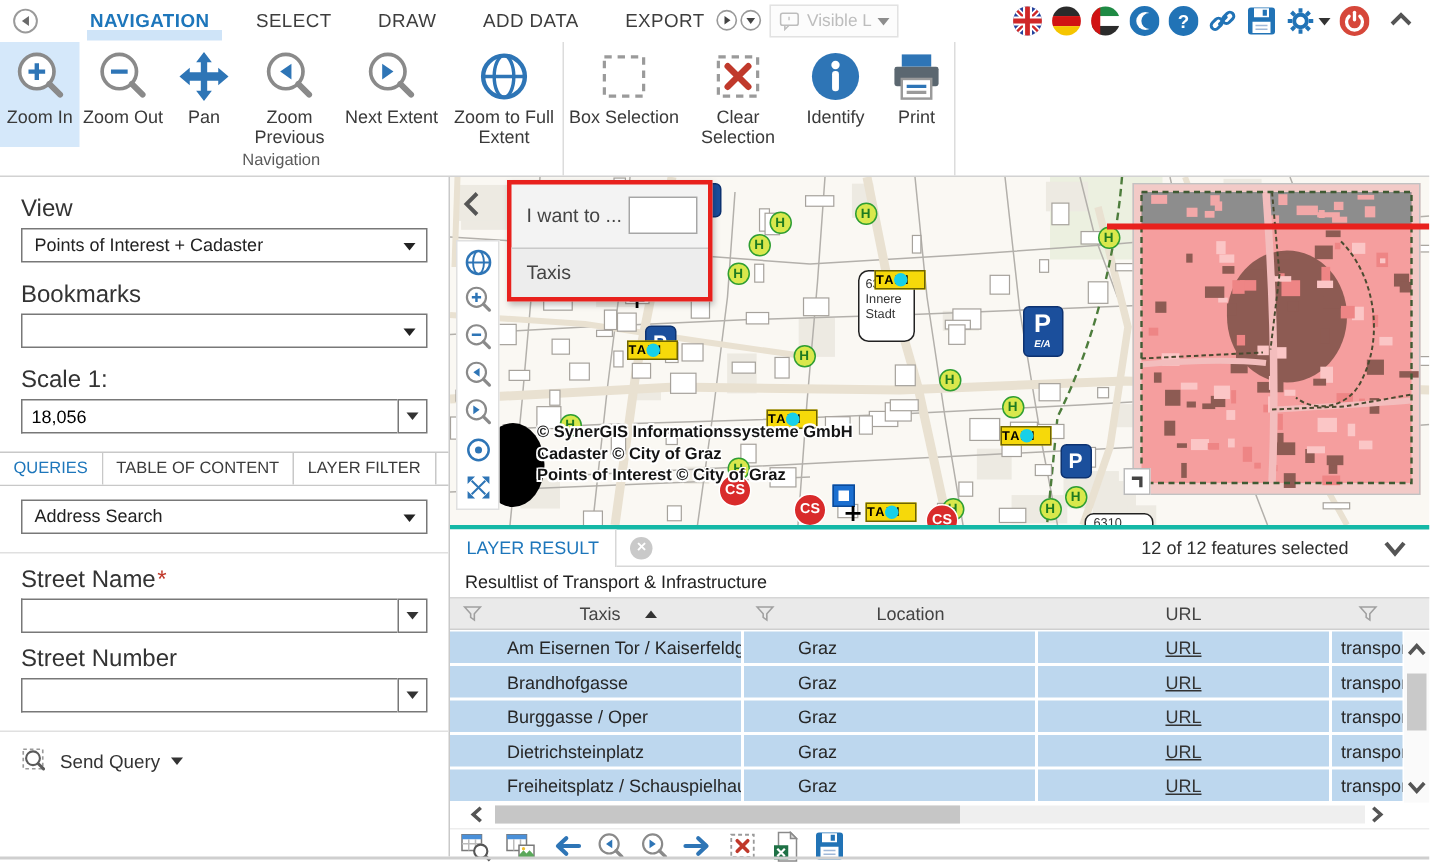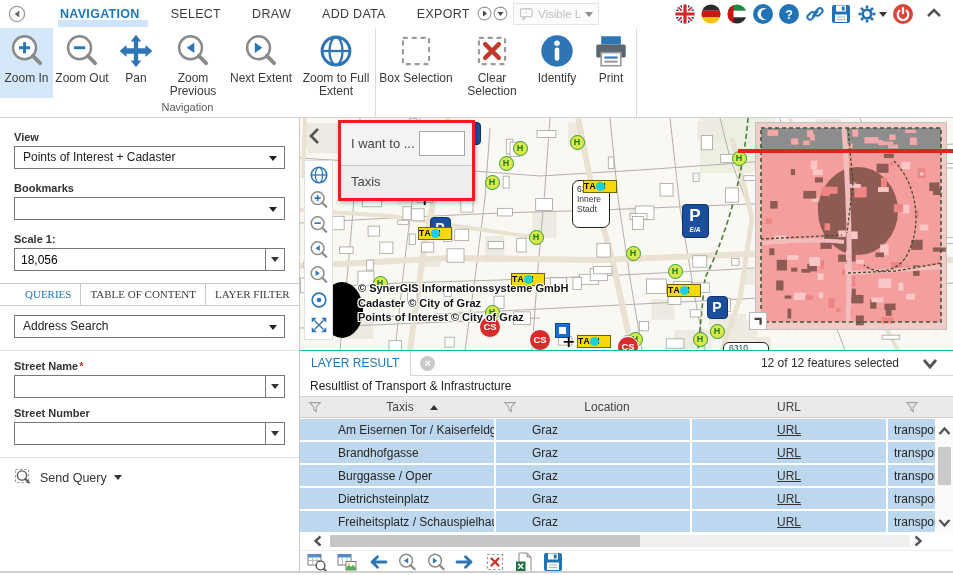--- a/index.html
+++ b/index.html
@@ -27,28 +27,28 @@
   .rgroup { display:flex; flex-direction:column; border-right:1px solid #dcdcdc; }
   .rbtns { display:flex; flex:1; }
   .rbtn { display:flex; flex-direction:column; align-items:center; padding-top:5px; cursor:default; }
   .rbtn.active { background:#d5e8fa; }
   .rbtn svg { margin-bottom:3px; }
   .rbtn span { display:block; text-align:center; font-size:12px; color:#3a3a3a; line-height:13px; }
   .glabel { font-size:11px; color:#5a5a5a; text-align:center; padding:3px 0 4px; }
 
   
   #sidebar { position:absolute; left:0; top:118px; width:300px; height:453px; background:#fff; border-right:1px solid #c9c9c9; padding:0 14px; z-index:10; }
-  .slabel { margin-top:13px; margin-bottom:3px; font-size:11px; color:#333;font-weight:bold; }
+  .slabel { margin-top:13px; margin-bottom:3px; font-size:16px; color:#333; }
   .req { color:#c0392b; margin-left:1px; }
   .sel { position:relative; height:23px; border:1px solid #787878; background:#fff; font-size:12px; line-height:21px; padding:0 22px 0 8px; color:#222; cursor:default; }
   .sel .caret { position:absolute; right:7px; top:9px; border-top-color:#222; }
   .combo { display:flex; height:23px; margin-top:2px; }
   .combo input { flex:1; border:1px solid #787878; border-right:none; font:12px "Liberation Sans",sans-serif; padding:0 6px; outline:none; }
   .combo .dbtn { width:20px; border:1px solid #787878; background:#fff; display:flex; align-items:center; justify-content:center; }
-  #tabs { display:flex; margin-top:12px; border-top:1px solid #c8c8c8; border-bottom:1px solid #c8c8c8; height:23px; margin-left:-14px; margin-right:-14px; padding-left:16px;font-family:Liberation Serif, serif; }
+  #tabs { display:flex; margin-top:12px; border-top:1px solid #c8c8c8; border-bottom:1px solid #c8c8c8; height:23px; margin-left:-14px; margin-right:-14px; padding-left:0; }
   .tab { font-size:11px; color:#3b3b3b; padding:0 9px; line-height:21px; border-right:1px solid #c8c8c8; background:#fff; white-space:nowrap; }
   .tab.active { color:#1d76bb; }
   .sep { border:none; border-top:1px solid #e0e0e0; margin:12px -14px 0; }
   #send-query { margin-top:10px; display:flex; align-items:center; gap:7px; background:none; border:none; font-size:12.5px; color:#333; cursor:default; }
 
   
   #map { position:absolute; left:300px; top:118px; width:653px; height:232px; background:#faf8f3; overflow:hidden; }
   #map-svg { position:absolute; left:0; top:0; z-index:0; }
   #marker-layer { position:absolute; left:0; top:0; width:653px; height:232px; z-index:2; }
   .mk { position:absolute; }
@@ -71,21 +71,21 @@
   #iwtp .prompt { position:absolute; left:10px; top:13px; font-size:13px; color:#444; }
   #iwtp input { position:absolute; right:7px; top:8px; width:46px; height:25px; border:1px solid #a6a6a6; outline:none; font:12px "Liberation Sans",sans-serif; padding:0 4px; }
   #iwtp .row2 { border-top:1px solid #c9c9c9; background:#ededed; font-size:13px; color:#444; padding:8px 10px 9px; }
   #map-collapse { position:absolute; left:7px; top:8px; z-index:6; }
   #maptools { position:absolute; left:4px; top:42px; width:29px; background:#fff; border:1px solid #e0e0e0; z-index:6; padding:4px 0; display:flex; flex-direction:column; align-items:center; gap:5px; }
   #minimap { position:absolute; left:455px; top:4px; width:192px; height:208px; z-index:4; border:1px solid #c2c2c2; background:#f2cac7; }
   #extent-line { position:absolute; left:438px; top:31px; width:215px; height:3.5px; background:#e8211d; z-index:5; }
   #minimap-corner { position:absolute; left:449px; top:194px; width:18px; height:18px; background:#fff; border:1px solid #bbb; z-index:6; display:flex; align-items:center; justify-content:center; }
 
   
-  #results { position:absolute; left:300px; top:350px; width:653px; height:225px; background:#fff; border-top:1px solid #14b8a6; z-index:9; }
+  #results { position:absolute; left:300px; top:350px; width:653px; height:225px; background:#fff; border-top:3px solid #14b8a6; z-index:9; }
   .rheader { position:relative; height:25px; border-bottom:1px solid #d7d7d7; display:flex; align-items:center; }
   .rtab { height:25px; display:flex; align-items:center; padding:0 11px; border-right:1px solid #d7d7d7; color:#1d76bb; font-size:12px; background:#fff; }
   .rclose { width:15px; height:15px; border-radius:50%; background:#c9c9c9; color:#fff; font:bold 11px/14px "Liberation Sans",sans-serif; text-align:center; margin-left:9px; }
   .rsel { margin-left:auto; font-size:12px; color:#2e2e2e; }
   .rchev { margin:0 14px 0 22px; }
   .rsubtitle { height:20px; font-size:12px; color:#222; padding:3px 0 0 10px; }
   .thead { display:flex; height:22px; background:#eaeaea; border-top:1px solid #d6d6d6; border-bottom:1px solid #cfcfcf; align-items:center; }
   .hc { height:100%; display:flex; align-items:center; justify-content:center; font-size:12px; color:#444; }
   .cf { width:30px; } .cname { width:164px; margin-right:2px; } .cf2 { width:28px; }
   .cloc { width:166px; margin-right:2px; } .curl { width:194px; margin-right:2px; } .cextra { width:47px; }

